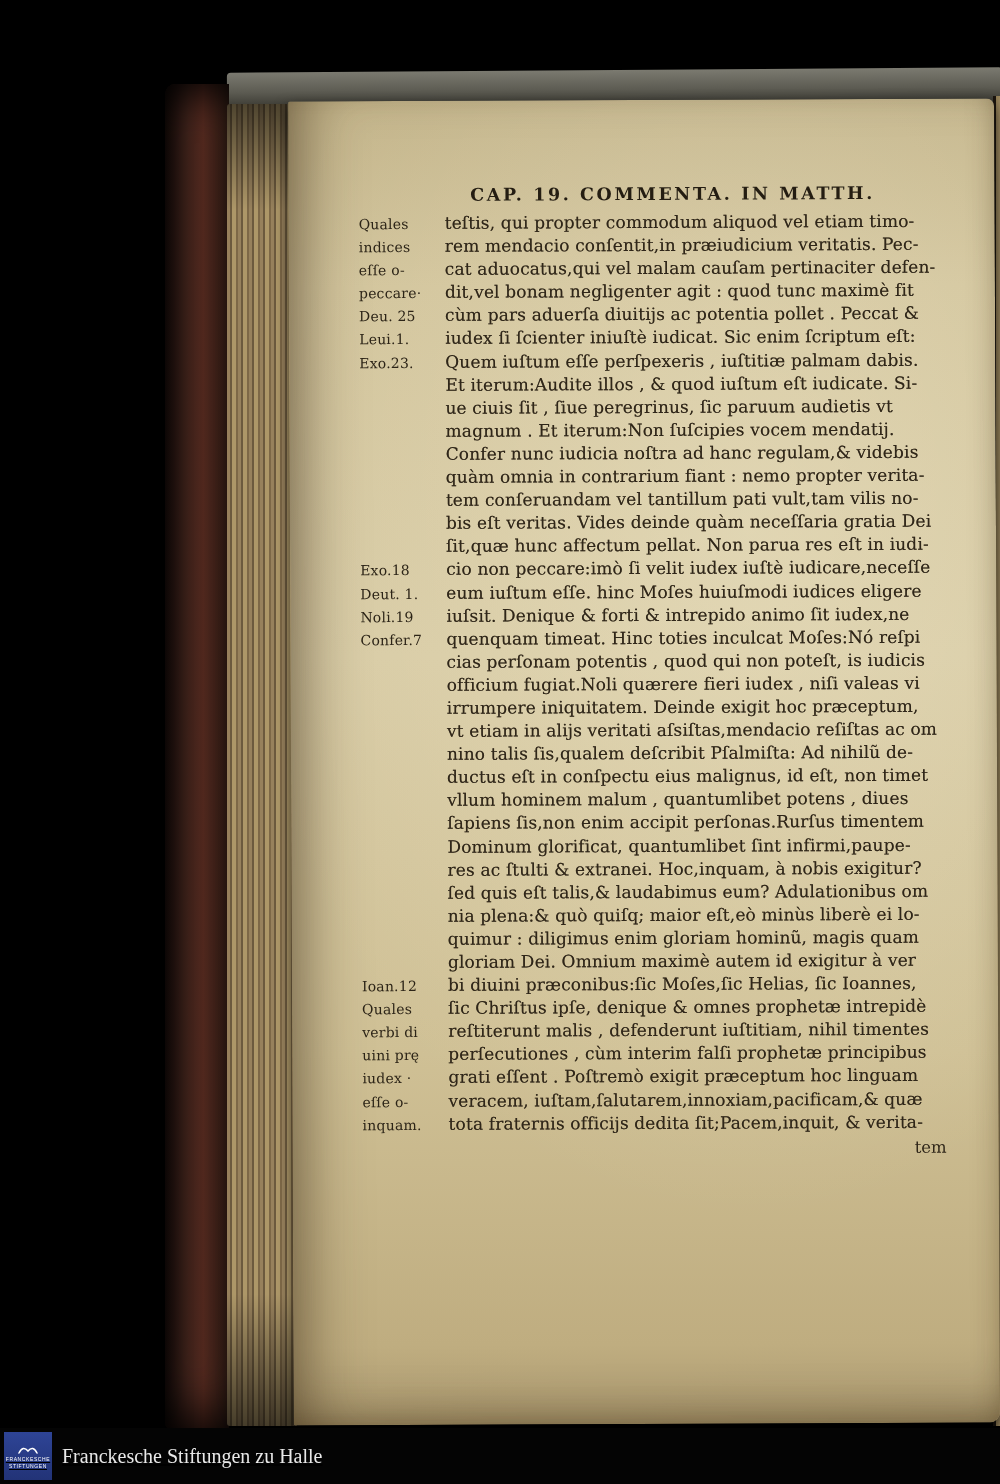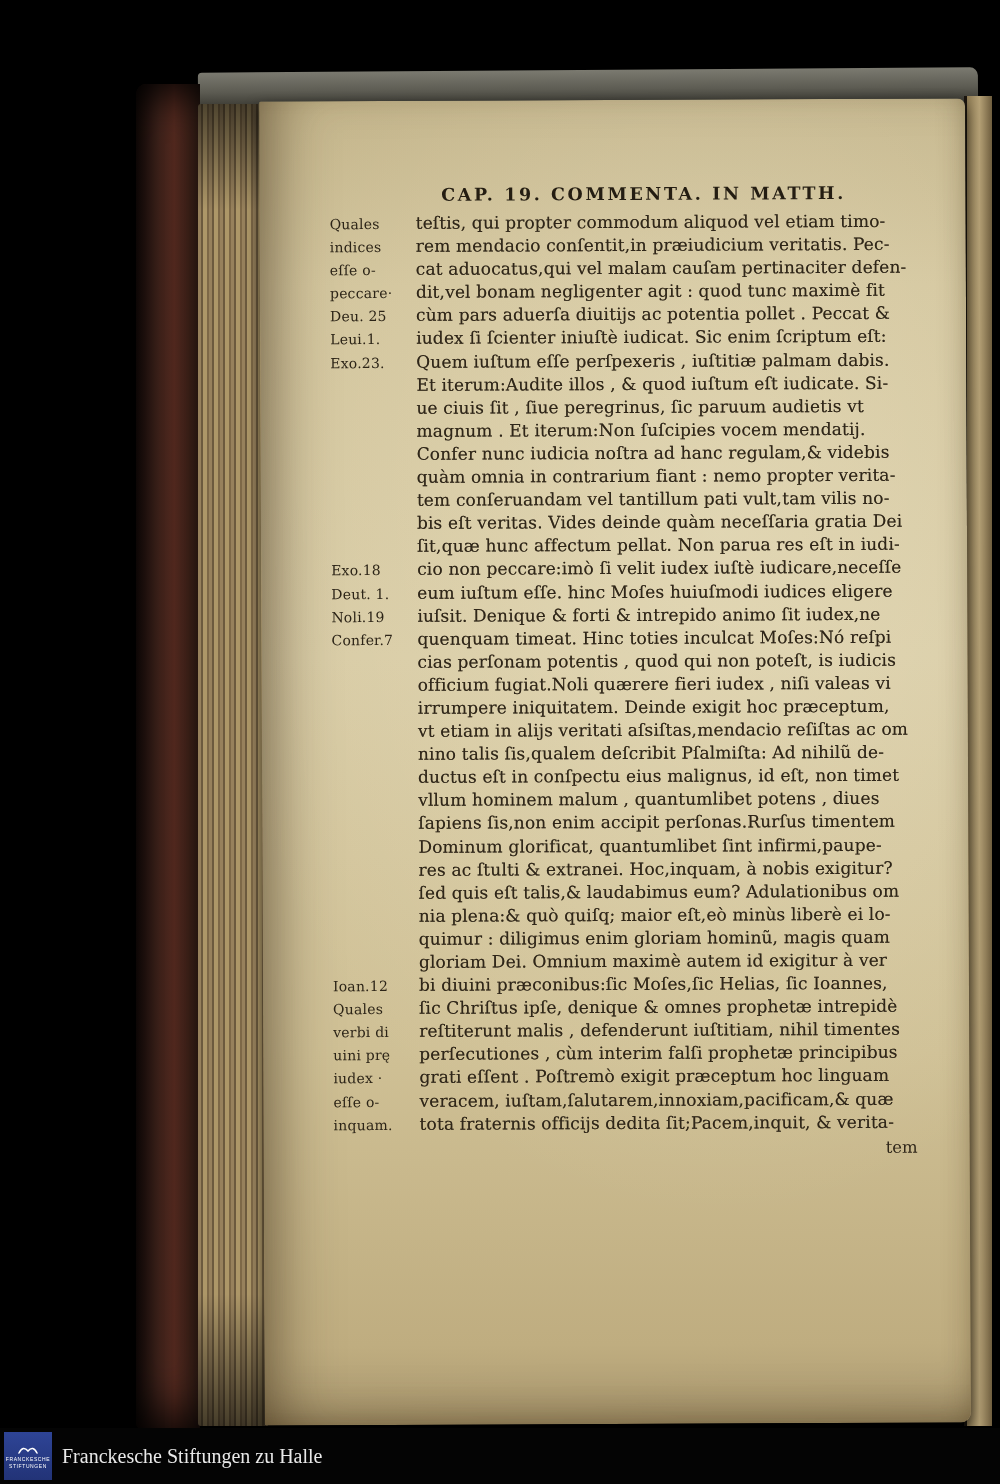--- a/index.html
+++ b/index.html
@@ -3,21 +3,21 @@
 <meta charset="utf-8">
 <style>
   html,body{margin:0;padding:0;}
   body{
     width:1000px;height:1484px;
     background:#000;
     position:relative;
     overflow:hidden;
     font-family:"DejaVu Serif", serif;
   }
-  .scene{position:absolute;inset:0;}
+  .scene{position:absolute;inset:0;margin-left:29px;}
 
   
   .book-top-edge{
     position:absolute;left:198px;top:70px;width:780px;height:44px;
     background:linear-gradient(180deg,#7b7a70 0%,#5c5b52 45%,#26251f 100%);
     transform:rotate(-0.4deg);
     border-radius:4px 8px 2px 2px;
     box-shadow:0 2px 6px rgba(0,0,0,.8);
   }
   .book-binding{
@@ -96,21 +96,21 @@
     position:absolute;left:132px;top:642px;width:16px;height:0;
     border-top:2.5px solid #3a3123;
     transform:rotate(-38deg);
     opacity:.8;
   }
 
   
   .footer-bar{
     position:absolute;left:0;bottom:0;width:1000px;height:56px;
     background:#040404;
-    display:flex;align-items:center;
+    display:flex;align-items:center;text-decoration:underline;
   }
   .logo{
     width:48px;height:48px;margin-left:4px;
     background:linear-gradient(180deg,#2e4496,#223377);
     display:flex;flex-direction:column;align-items:center;justify-content:center;
     gap:1px;flex:0 0 auto;
   }
   .logo svg{display:block;}
   .logo-text{
     color:#ffffff;

